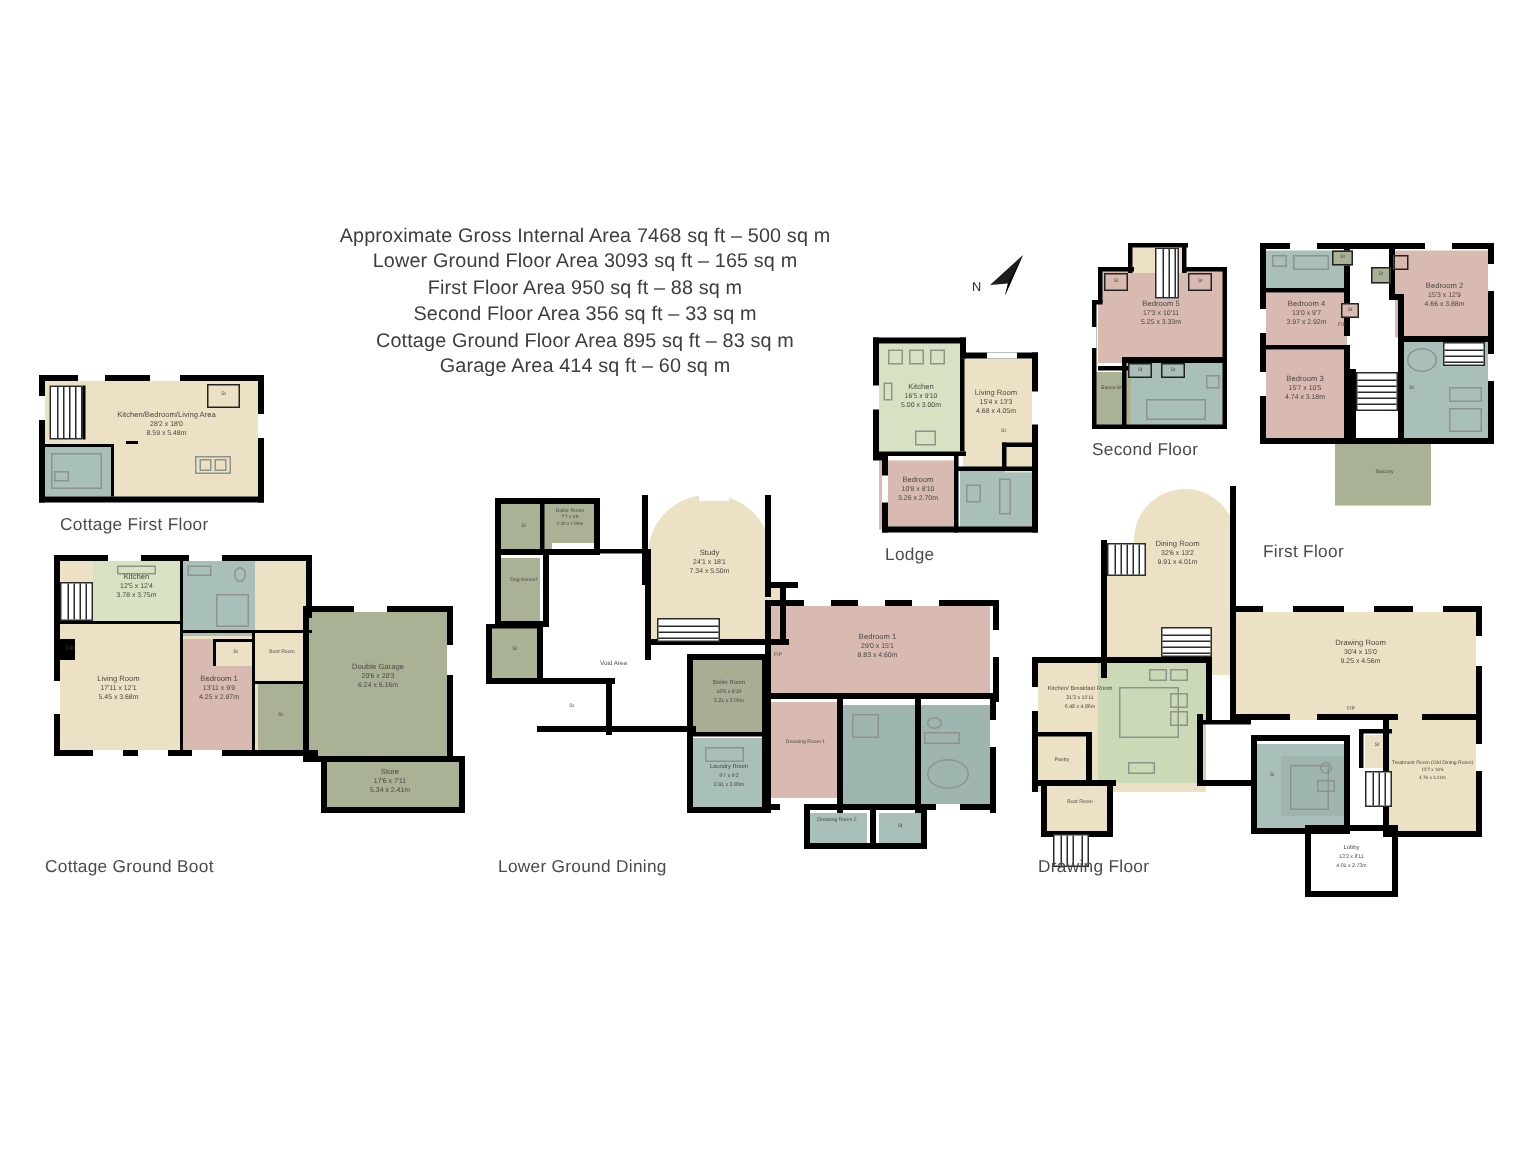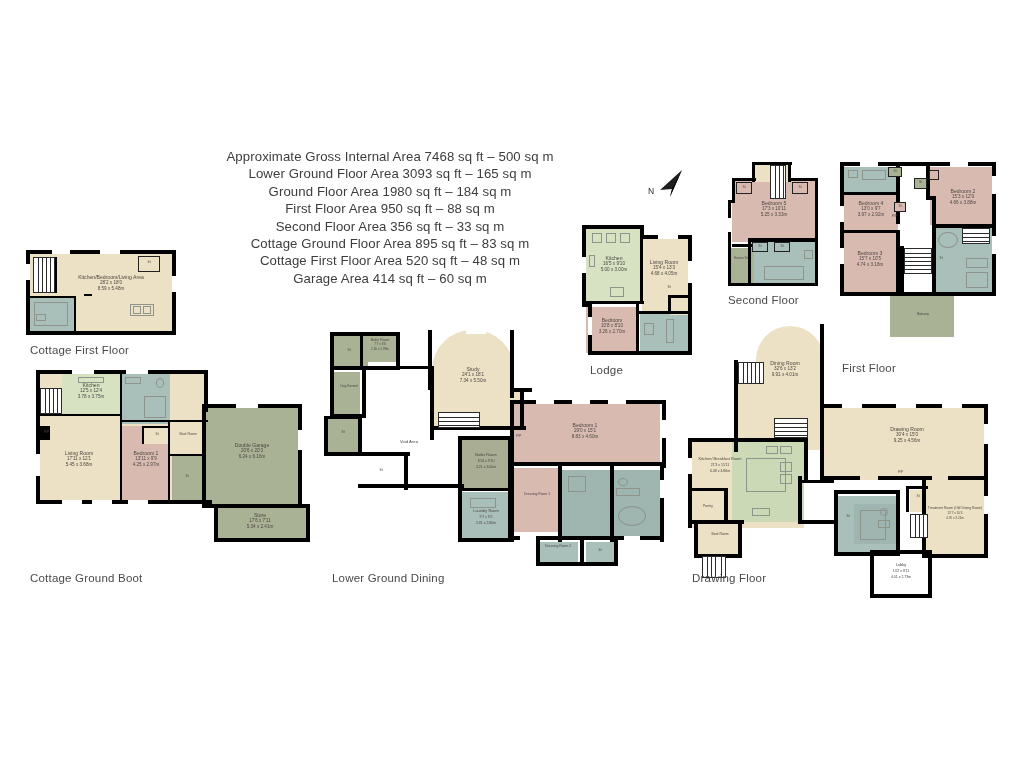--- a/index.html
+++ b/index.html
@@ -55,25 +55,23 @@
   #compass .nch{position:absolute;left:0;top:20px;font-size:8.5px;color:#2b2b2b;}
 </style>
 </head>
 <body>
 
 <div id="stage">
 
   <div id="summary">
     <div class="ln">Approximate Gross Internal Area 7468 sq ft – 500 sq m</div>
     <div class="ln">Lower Ground Floor Area 3093 sq ft – 165 sq m</div>
-    <div class="ln">Ground Floor Area 1980 sq ft – 184 sq m</div>
     <div class="ln">First Floor Area 950 sq ft – 88 sq m</div>
     <div class="ln">Second Floor Area 356 sq ft – 33 sq m</div>
     <div class="ln">Cottage Ground Floor Area 895 sq ft – 83 sq m</div>
-    <div class="ln">Cottage First Floor Area 520 sq ft – 48 sq m</div>
     <div class="ln">Garage Area 414 sq ft – 60 sq m</div>
   </div>
 
   <div id="compass">
     <svg width="46" height="38" viewBox="0 0 46 38">
       <path d="M34 4 L12 24 L24 23 L22 31 Z" fill="#1d1d1d"></path>
       <path d="M34 4 L24 23 L22 31 Z" fill="#000"></path>
     </svg>
     <span class="nch">N</span>
   </div>
@@ -112,21 +110,21 @@
     <div class="fixture" style="left:10px;top:64px;width:10px;height:7px;"></div>
     <div class="fixture" style="left:104px;top:54px;width:24px;height:12px;"></div>
     <div class="fixture" style="left:107px;top:56px;width:8px;height:8px;"></div>
     <div class="fixture" style="left:117px;top:56px;width:8px;height:8px;"></div>
     <div class="lbl" style="left:30px;top:24px;width:110px;">
       <span class="n">Kitchen/Bedroom/Living Area</span>
       <span class="d">28'2 x 18'0</span>
       <span class="d">8.59 x 5.48m</span>
     </div>
   </div>
-  <div class="floorlabel" style="left:30px;top:344px;text-align:center;">Cottage First Floor</div>
+  <div class="floorlabel" style="left:40px;top:344px;text-align:center;">Cottage First Floor</div>
 
   <div class="plan" id="cottage-ground" style="left:26px;top:370px;width:280px;height:180px;">
 
     <div class="rm f-cream" style="left:10px;top:4px;width:172px;height:130px;"></div>
     <div class="rm f-green2" style="left:36px;top:4px;width:58px;height:40px;"></div>
     <div class="rm f-teal" style="left:96px;top:4px;width:48px;height:50px;"></div>
     <div class="rm f-pink" style="left:96px;top:56px;width:48px;height:78px;"></div>
     <div class="rm f-cream" style="left:10px;top:46px;width:84px;height:88px;"></div>
     <div class="rm f-cream" style="left:144px;top:50px;width:34px;height:34px;"></div>
     <div class="rm f-sage" style="left:146px;top:86px;width:32px;height:48px;"></div>

